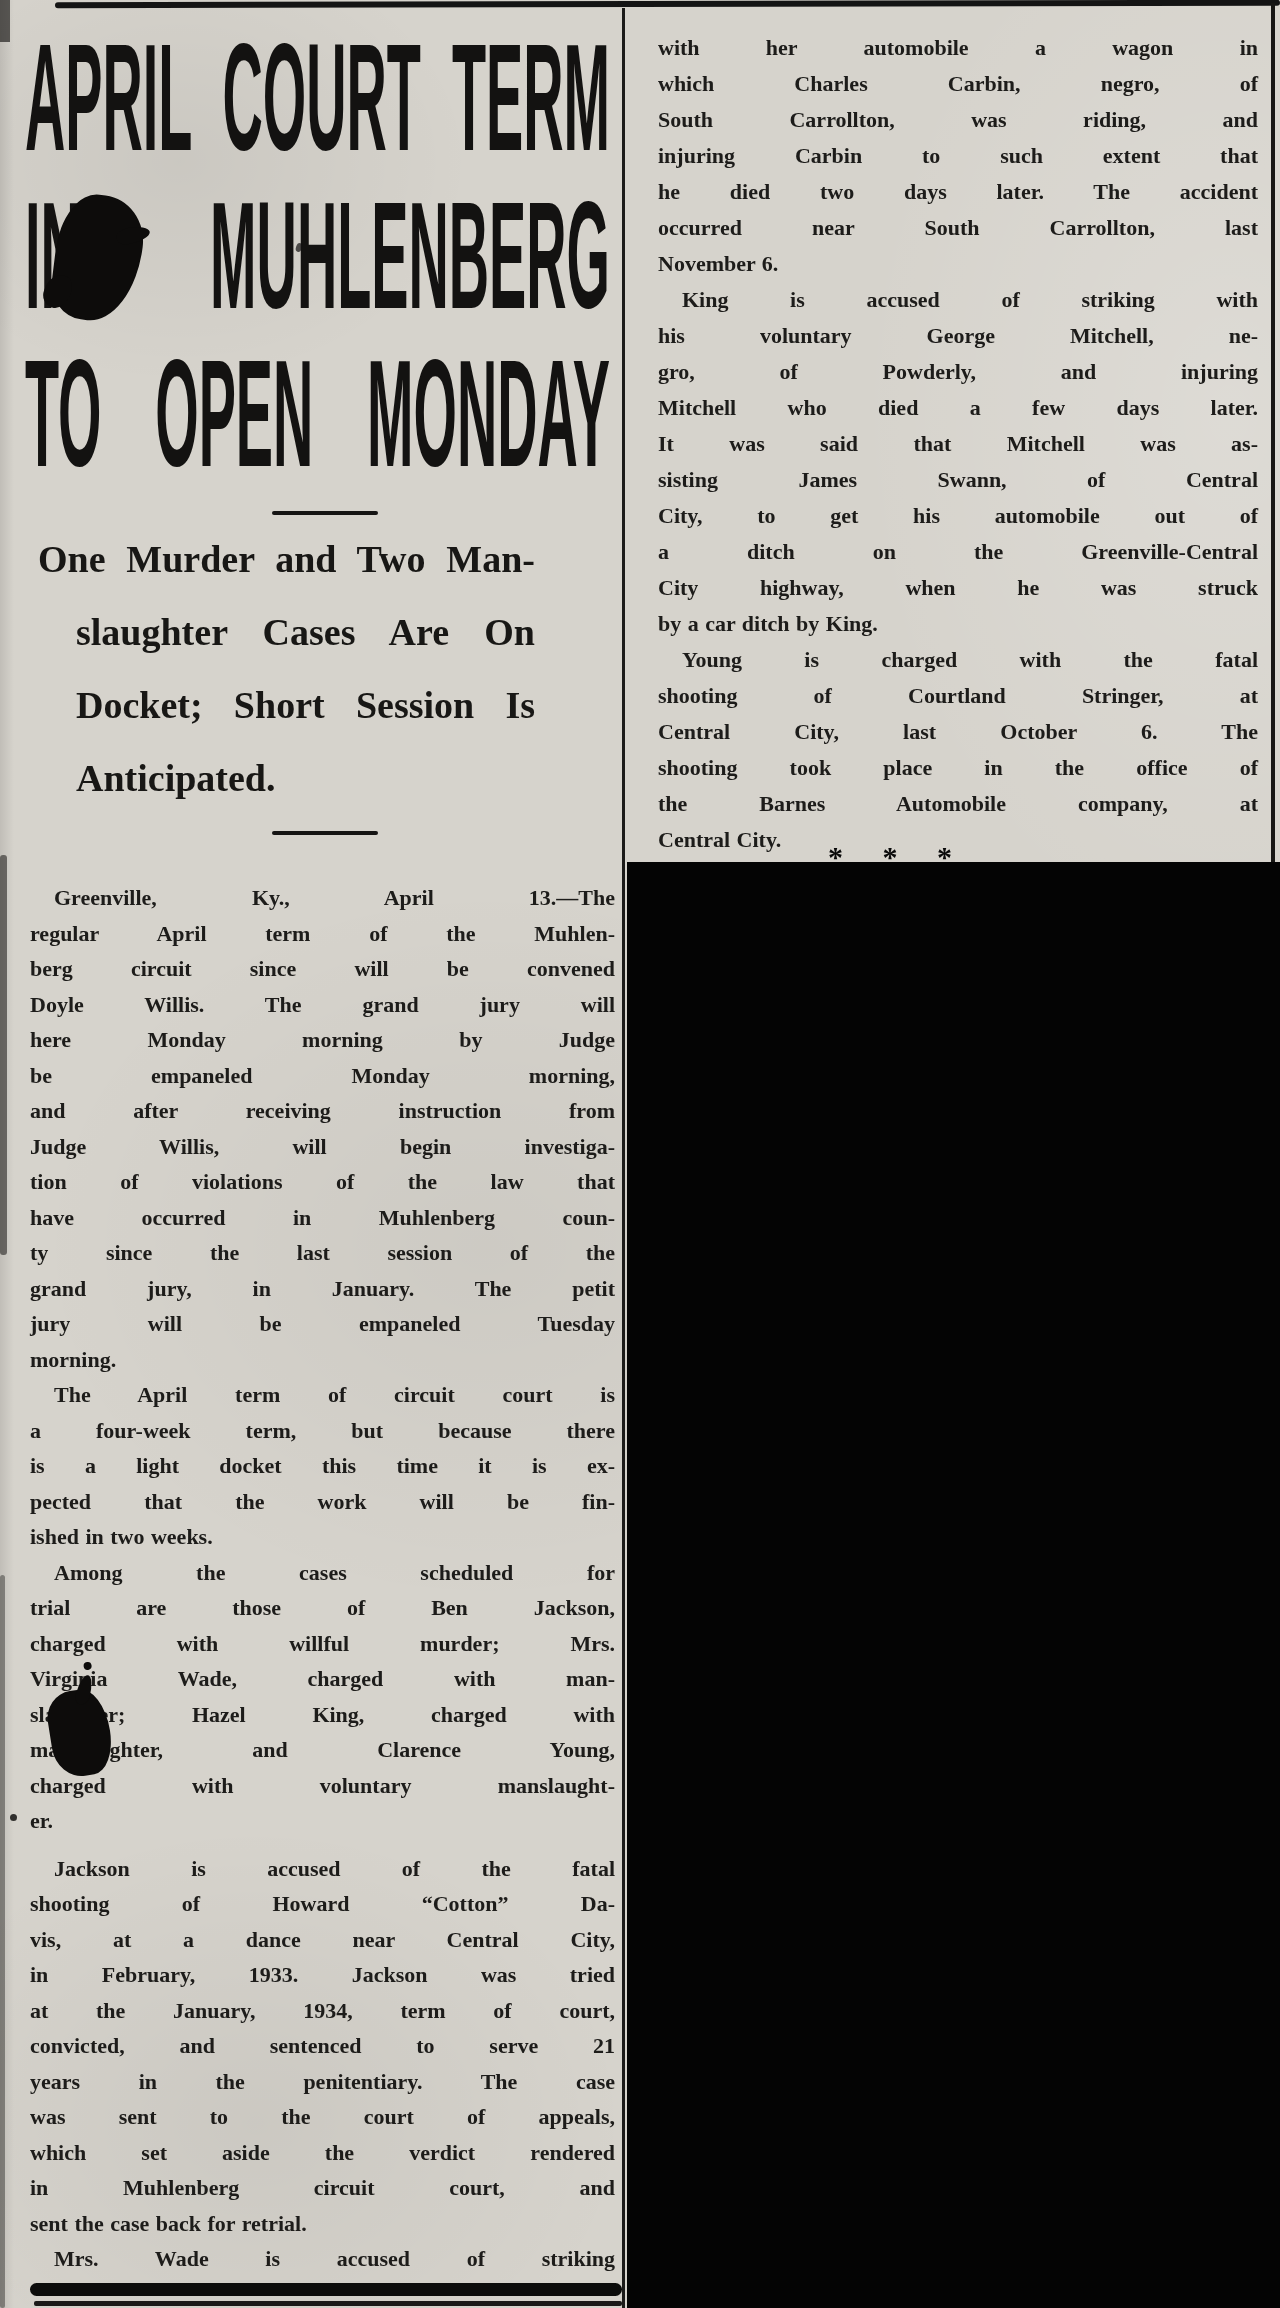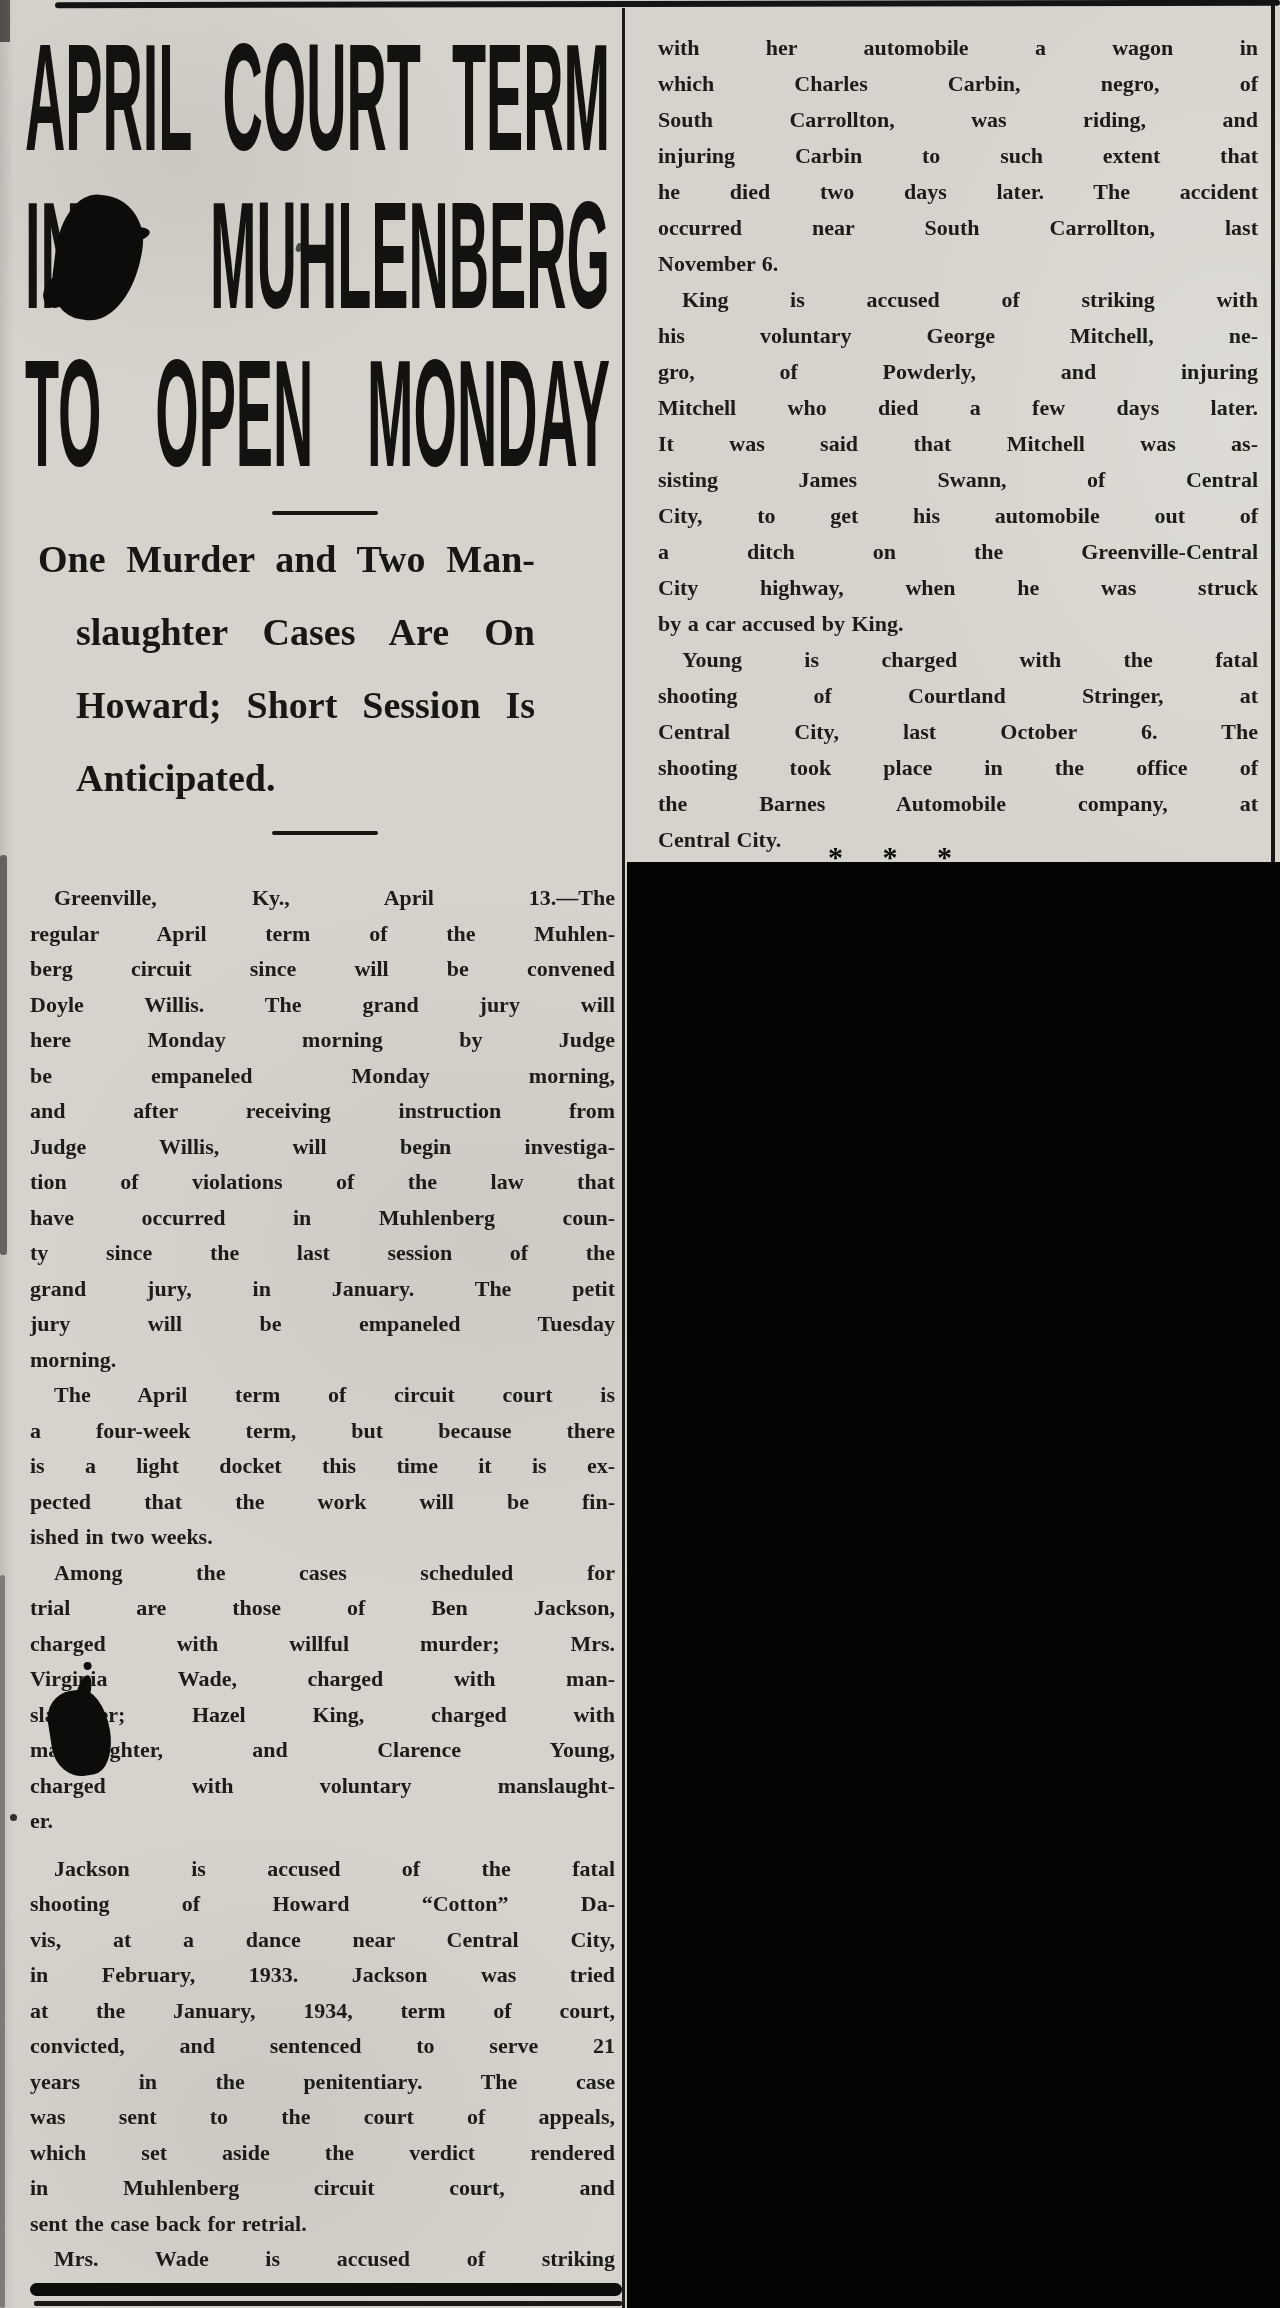--- a/index.html
+++ b/index.html
@@ -104,21 +104,21 @@
       <div class="headline-line">
         <div class="tline">TO OPEN MONDAY</div>
       </div>
     </div>
 
   <div class="rule-short" id="rule-above-sub"></div>
 
   <div class="subhead">
       <div class="tline">One Murder and Two Man-</div>
       <div class="tline">slaughter Cases Are On</div>
-      <div class="tline">Howard; Short Session Is</div>
+      <div class="tline">Docket; Short Session Is</div>
       <div class="tline">Anticipated.</div>
     </div>
 
   <div class="rule-short" id="rule-below-sub"></div>
 
   <div class="bodycol" id="left-body">
       <div class="para indent">
         <div class="tline">Greenville, Ky., April 13.—The</div>
         <div class="tline">regular April term of the Muhlen-</div>
         <div class="tline">berg circuit since will be convened</div>
@@ -182,21 +182,21 @@
       <div class="para indent">
         <div class="tline">King is accused of striking with</div>
         <div class="tline">his voluntary George Mitchell, ne-</div>
         <div class="tline">gro, of Powderly, and injuring</div>
         <div class="tline">Mitchell who died a few days later.</div>
         <div class="tline">It was said that Mitchell was as-</div>
         <div class="tline">sisting James Swann, of Central</div>
         <div class="tline">City, to get his automobile out of</div>
         <div class="tline">a ditch on the Greenville-Central</div>
         <div class="tline">City highway, when he was struck</div>
-        <div class="tline">by a car accused by King.</div>
+        <div class="tline">by a car ditch by King.</div>
       </div>
       <div class="para indent">
         <div class="tline">Young is charged with the fatal</div>
         <div class="tline">shooting of Courtland Stringer, at</div>
         <div class="tline">Central City, last October 6. The</div>
         <div class="tline">shooting took place in the office of</div>
         <div class="tline">the Barnes Automobile company, at</div>
         <div class="tline">Central City.</div>
       </div>
     </div>

